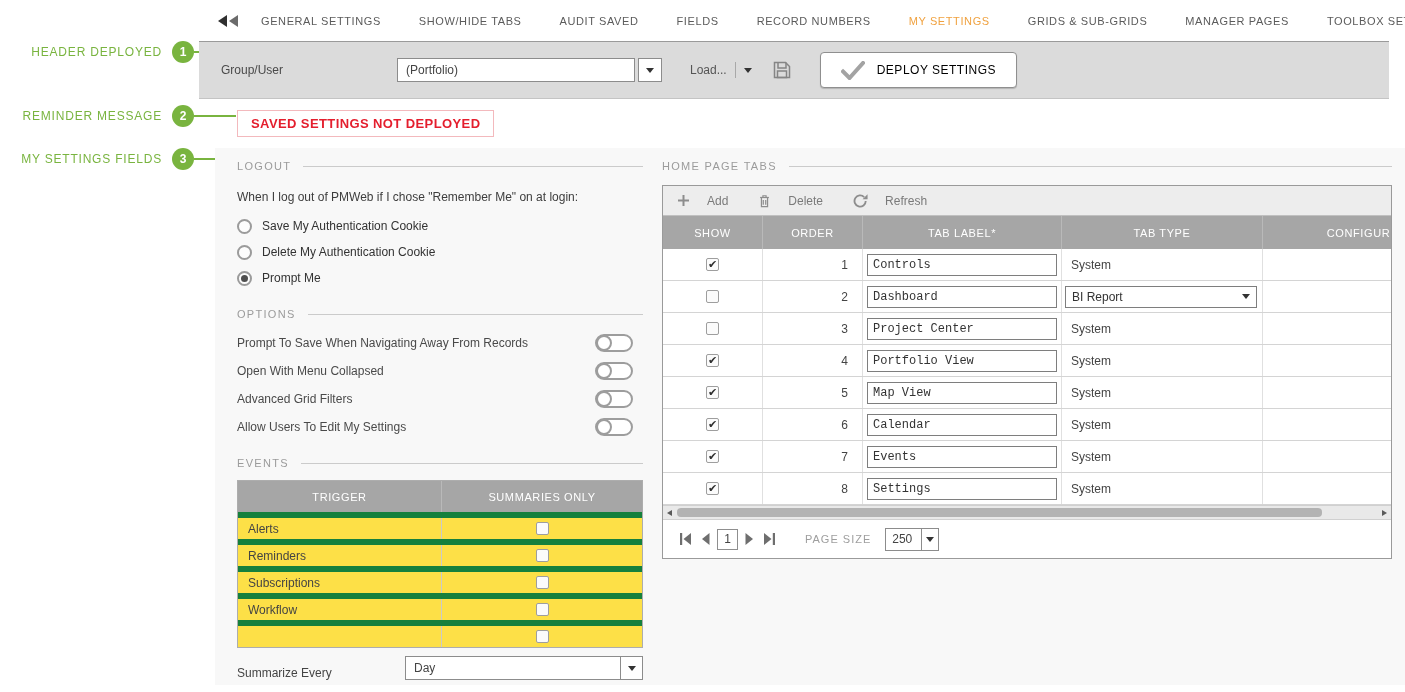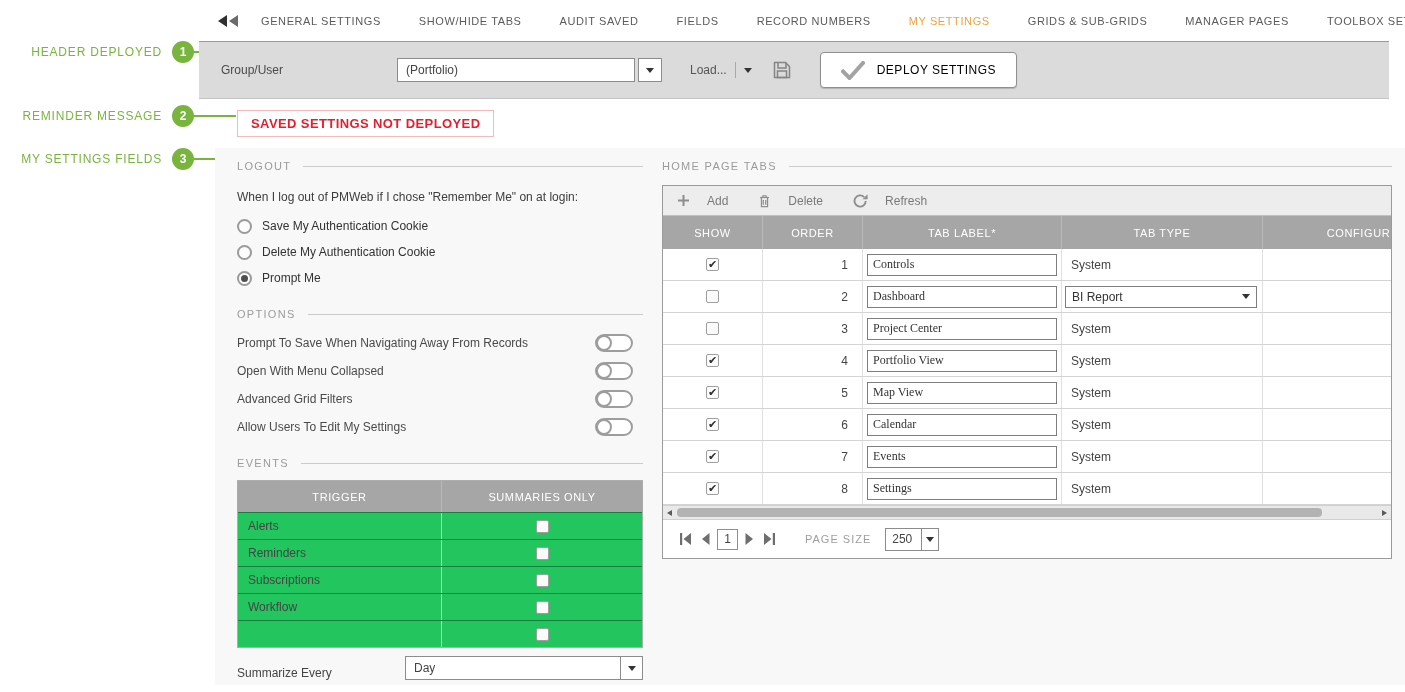--- a/index.html
+++ b/index.html
@@ -64,21 +64,21 @@
   .toggle .knob { position:absolute; left:-1px; top:-1px; width:16px; height:16px; border:2px solid #9d9d9d; border-radius:50%; background:#fff; }
 
   .events-title { margin-top:15px; }
   .events-table { margin-top:10px; width:406px; border:1px solid #adadad; background:#fff; }
   .ev-header { display:flex; height:31px; background:#a6a6a6; }
   .ev-header .gh-cell { border-right-color:#b9b9b9; }
   .gh-cell { display:flex; align-items:center; justify-content:center; color:#fff; font-size:11px; letter-spacing:0.6px;
              border-right:1px solid #b9b9b9; overflow:hidden; white-space:nowrap; }
   .evc-trigger { width:204px; }
   .evc-summ { flex:1; border-right:none !important; }
-  .ev-row { display:flex; height:27px; border-top:1px solid #15803d; background:#22c55e; }
+  .ev-row { display:flex; height:27px; border-top:6px solid #15803d; background:#fde047; }
   .ev-row .trigger { width:204px; border-right:1px solid #c9c9c9; display:flex; align-items:center; padding-left:10px; font-size:12px; color:#444; }
   .ev-row .summ { flex:1; display:flex; align-items:center; justify-content:center; }
 
   .checkbox { width:13px; height:13px; border:1px solid #9e9e9e; border-radius:2px; background:#fbfbfb;
               display:flex; align-items:center; justify-content:center; cursor:pointer; }
   .checkbox.checked::after { content:"\2714"; font-size:11px; color:#2e2e2e; line-height:1; }
 
   .summarize-row { display:flex; align-items:flex-end; margin-top:8px; }
   .summarize-label { font-size:12px; color:#444; width:168px; }
   .dropdown { height:24px; border:1px solid #8c8c8c; background:#fff; display:flex; align-items:center; cursor:pointer; }
@@ -91,21 +91,21 @@
   .grid-toolbar { height:30px; background:#ededed; border-bottom:1px solid #c0c0c0; display:flex; align-items:center; padding-left:14px; gap:30px; }
   .gt-btn { display:flex; align-items:center; gap:17px; font-size:12px; color:#7a7a7a; background:none; border:none; cursor:pointer; font-family:inherit; }
   .grid-header { display:flex; height:33px; background:#a6a6a6; width:800px; }
   .c-show { width:100px; } .c-order { width:100px; } .c-label { width:199px; } .c-type { width:201px; } .c-config { width:200px; }
   .grid-row { display:flex; height:32px; border-bottom:1px solid #d4d4d4; width:800px; background:#fff; }
   .gr-cell { display:flex; align-items:center; border-right:1px solid #e0e0e0; overflow:hidden; }
   .gr-cell.c-show { justify-content:center; }
   .gr-cell.c-order { justify-content:flex-end; padding-right:14px; font-size:12px; color:#444; }
   .gr-cell.c-label { padding-left:4px; }
   .cell-input { width:190px; height:22px; border:1px solid #7e7e7e; padding:0 5px; font-size:12px; color:#333;
-                font-family:Liberation Serif, serif; background:#fff; }
+                font-family:Liberation Mono, monospace; background:#fff; }
   .type-text { padding-left:9px; font-size:12px; color:#444; }
   .cell-select { width:192px; height:22px; margin-left:3px; border:1px solid #7e7e7e; background:#fff;
                  display:flex; align-items:center; cursor:pointer; }
   .cell-select .cs-val { flex:1; padding-left:6px; font-size:12px; color:#333; }
   .cell-select .caret { margin-right:6px; }
 
   .hscroll { height:15px; background:#e9e9e9; border-top:1px solid #d0d0d0; border-bottom:1px solid #d0d0d0; position:relative; }
   .hscroll .thumb { position:absolute; left:14px; top:2px; height:9px; width:645px; background:#b3b3b3; border-radius:4px; cursor:pointer; }
   .tri { position:absolute; top:4px; width:0; height:0; cursor:pointer; }
   .tri-left { left:4px; border-top:3.5px solid transparent; border-bottom:3.5px solid transparent; border-right:5px solid #5a5a5a; }

